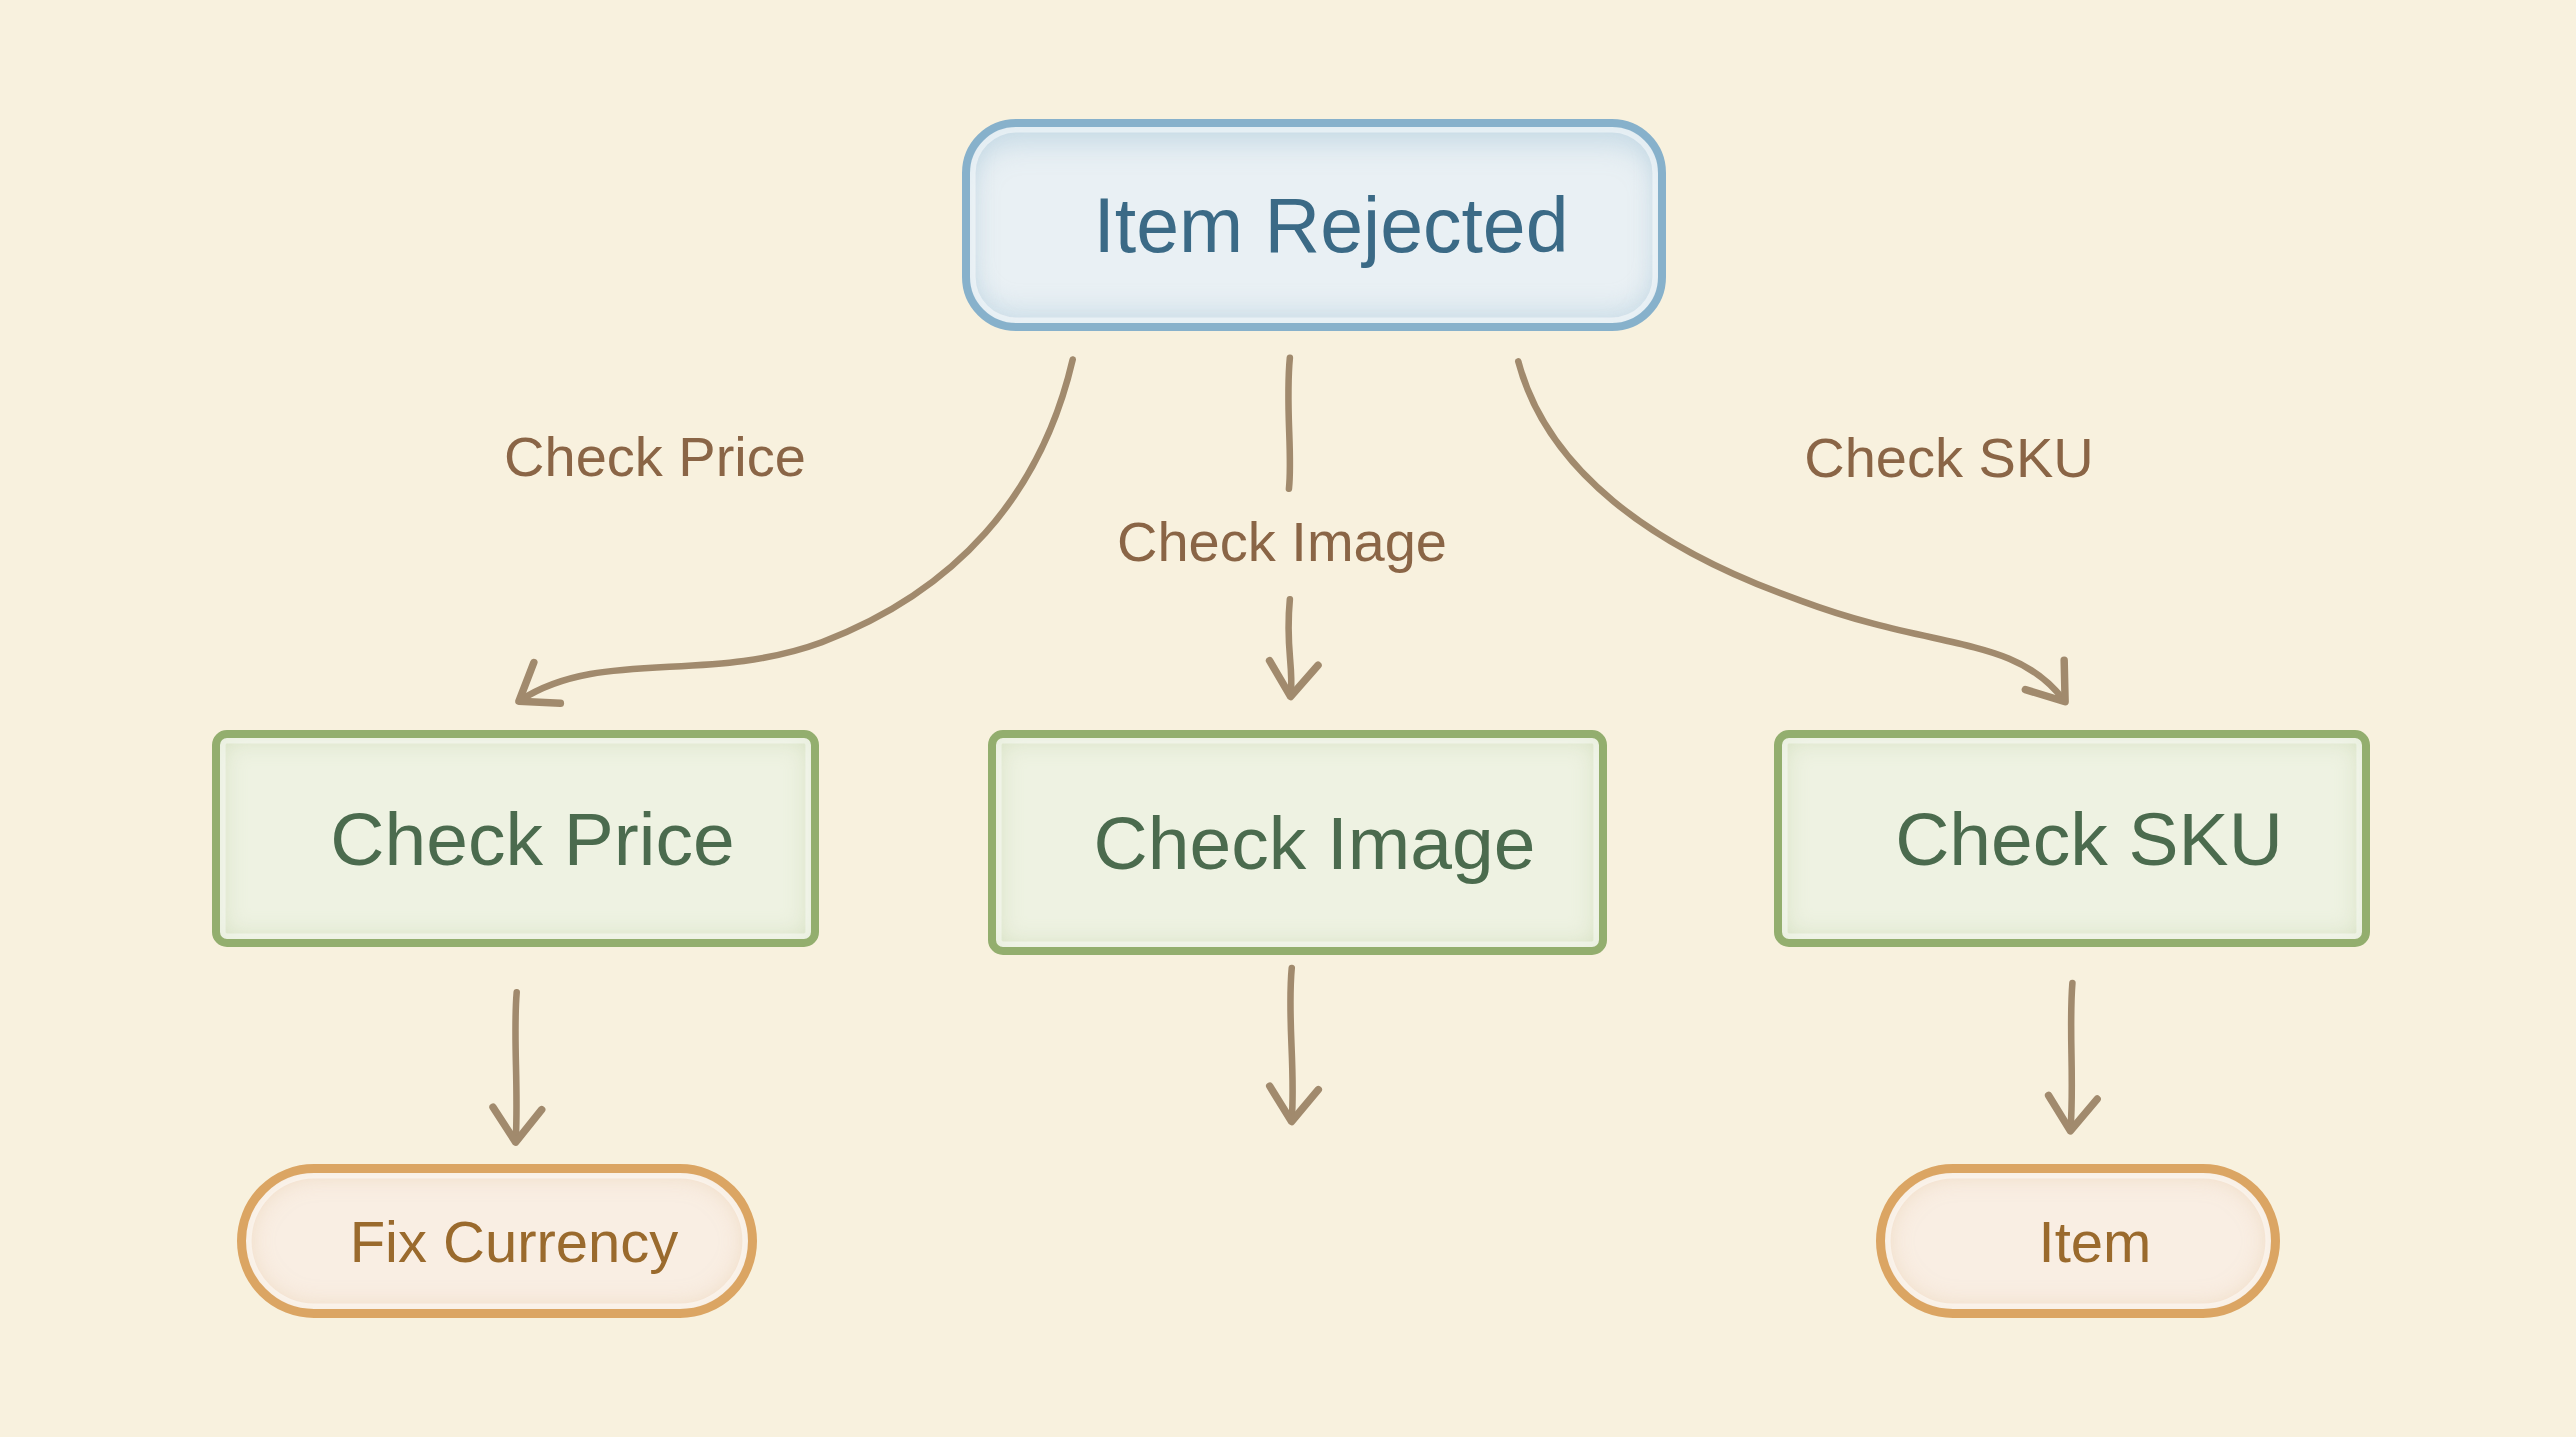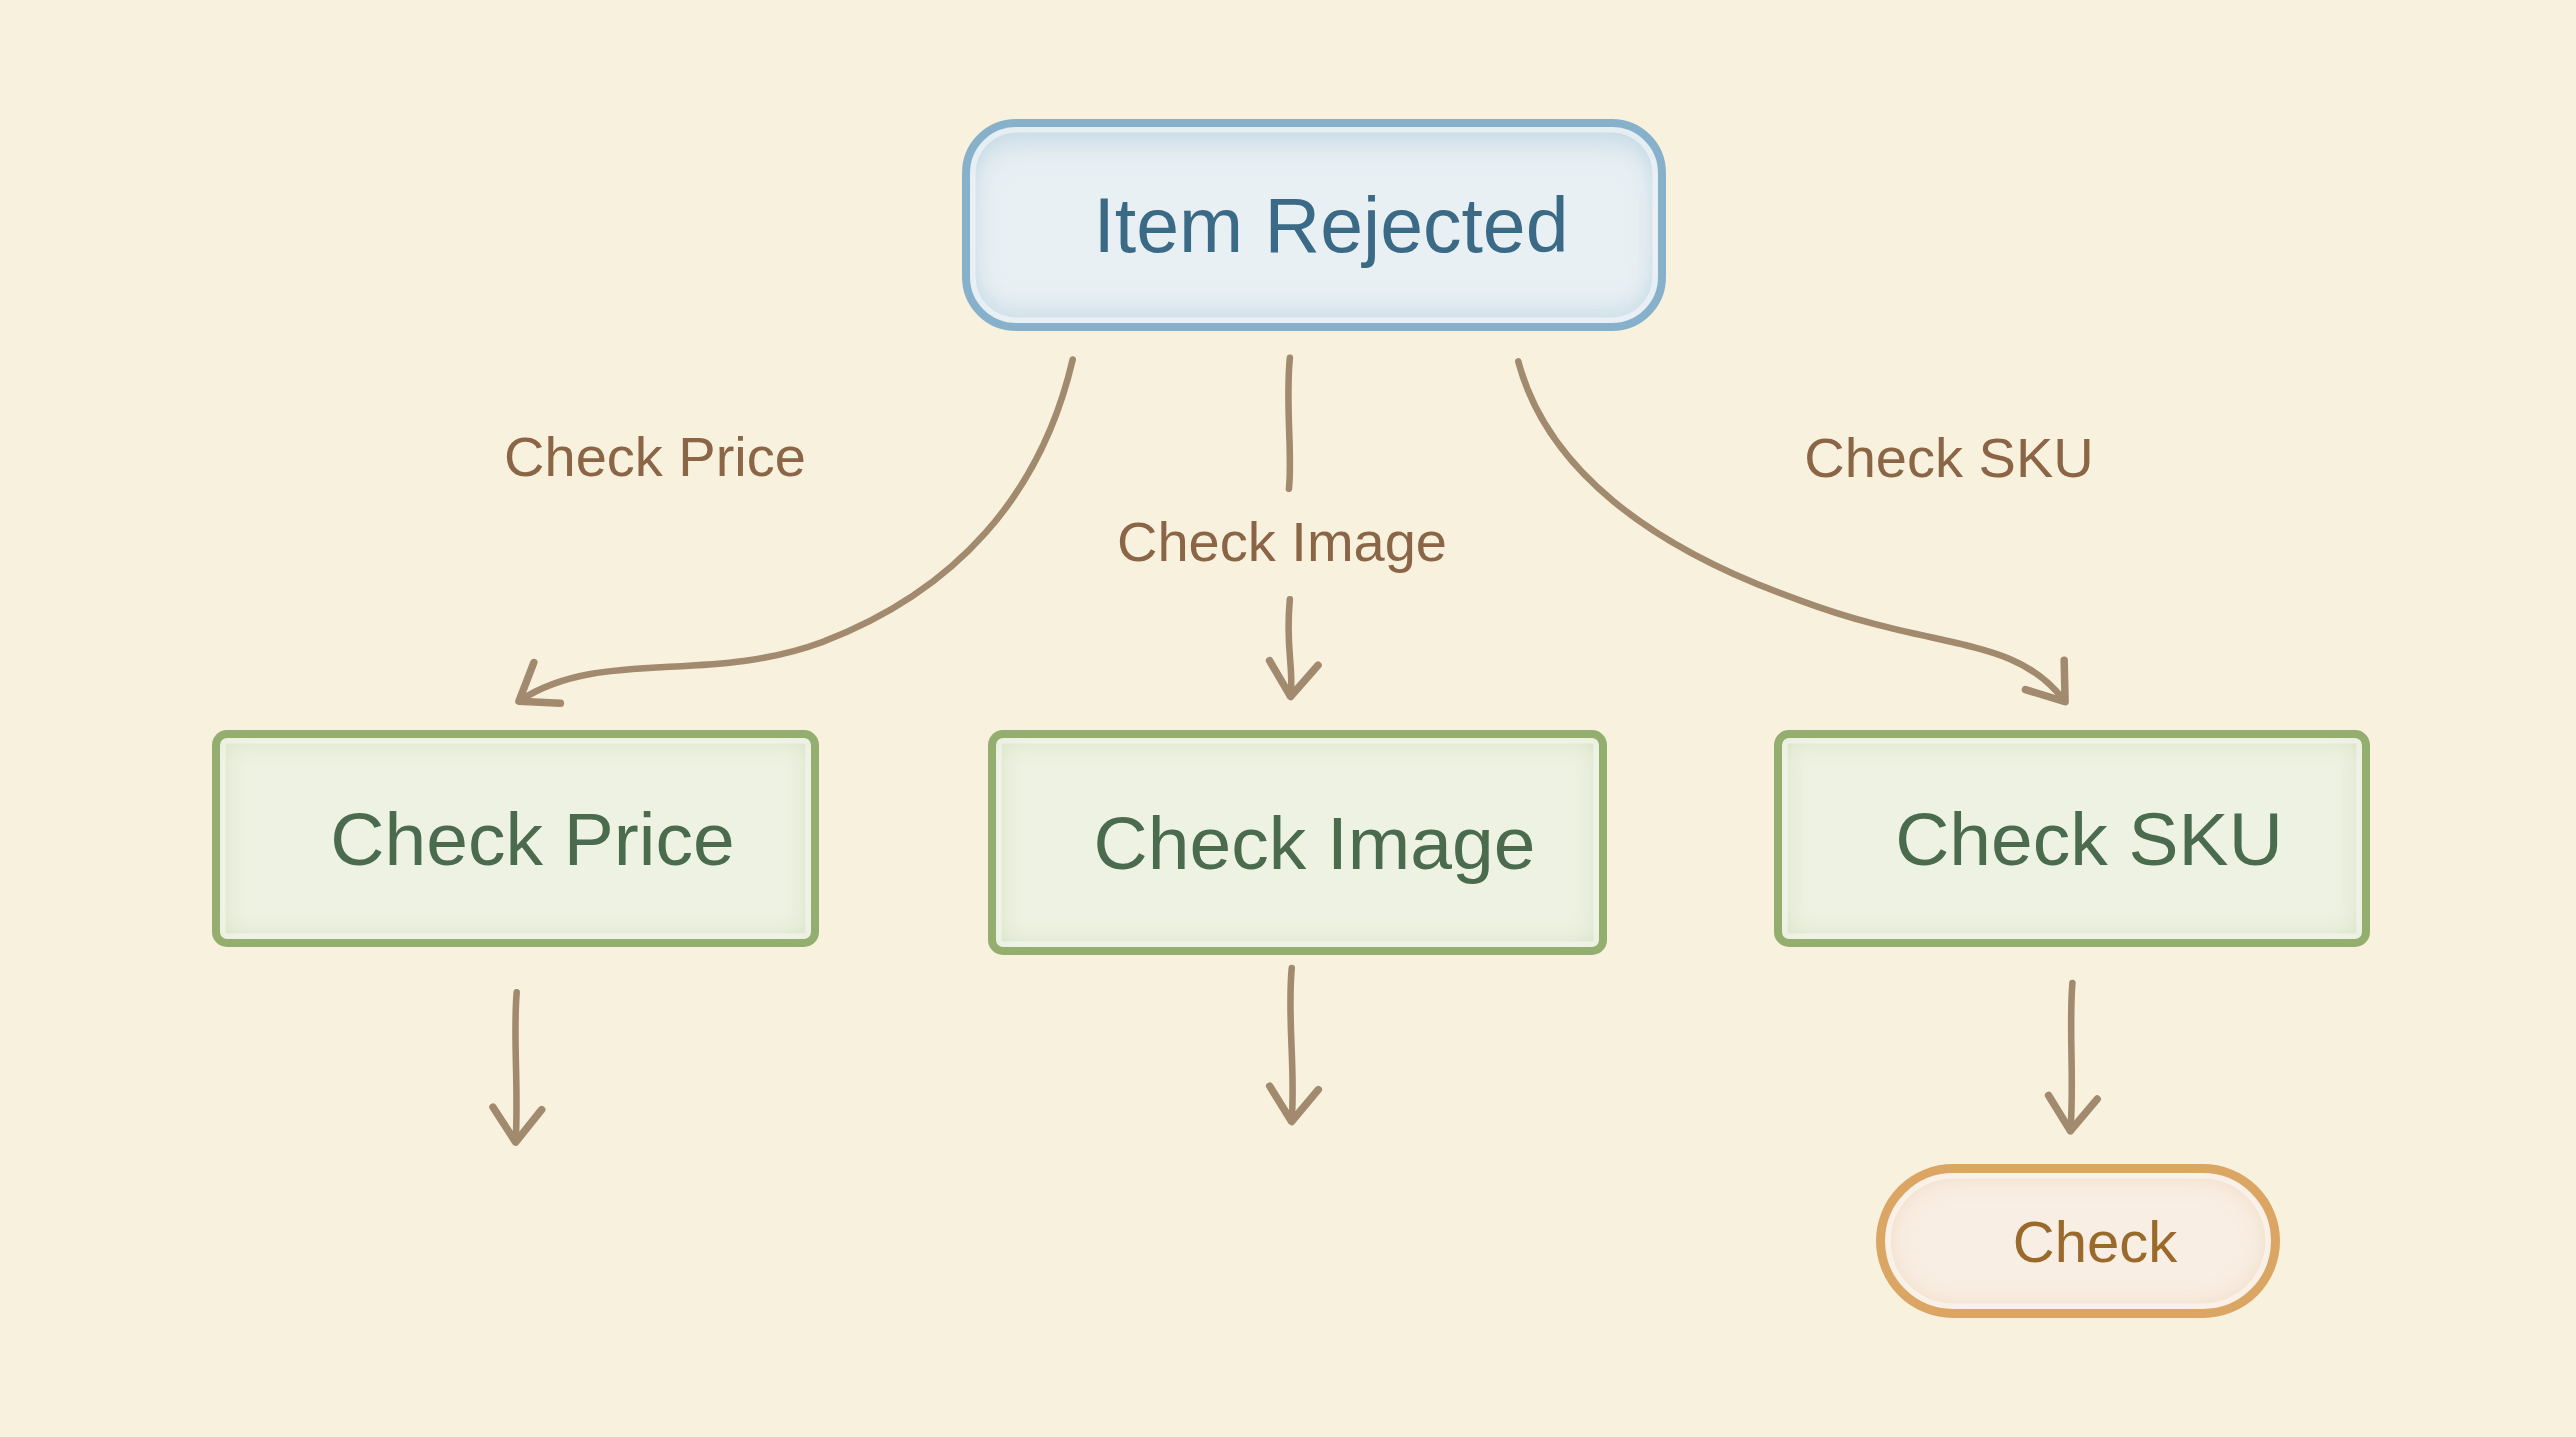--- a/index.html
+++ b/index.html
@@ -79,16 +79,17 @@
   <div class="node start" style="left:962px;top:119px;width:704px;height:212px;">Item Rejected</div>
 
   <div class="edge-label" style="left:655px;top:456px;">Check Price</div>
   <div class="edge-label" style="left:1282px;top:541px;">Check Image</div>
   <div class="edge-label" style="left:1949px;top:457px;">Check SKU</div>
 
   <div class="node process" style="left:212px;top:730px;width:607px;height:217px;">Check Price</div>
   <div class="node process" style="left:988px;top:730px;width:619px;height:225px;">Check Image</div>
   <div class="node process" style="left:1774px;top:730px;width:596px;height:217px;">Check SKU</div>
 
-  <div class="node action" style="left:1876px;top:1164px;width:404px;height:154px;">Check</div>
+  <div class="node action" style="left:237px;top:1164px;width:520px;height:154px;">Fix Currency</div>
+  <div class="node action" style="left:1876px;top:1164px;width:404px;height:154px;">Item</div>
 
 </div>
 
 
 </body></html>

